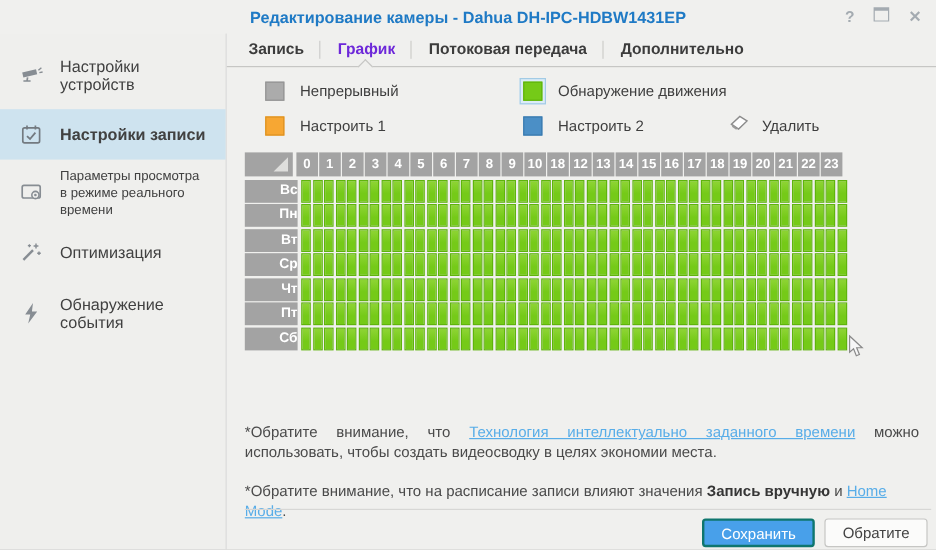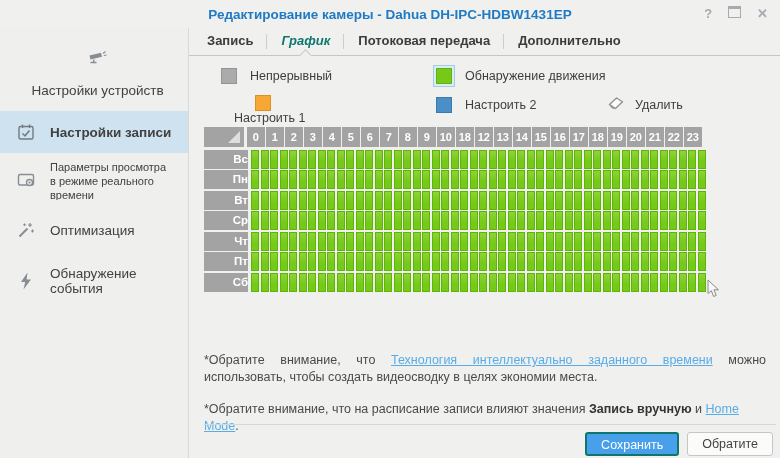--- a/index.html
+++ b/index.html
@@ -9,34 +9,34 @@
   
   .titlebar{position:absolute; top:0; left:0; right:0; height:28px;}
   .title{text-align:center; padding-top:7px; font-size:13.5px; font-weight:bold; color:#1f7ac5;}
   .win-controls{position:absolute; right:12px; top:6px; display:flex; gap:16px; align-items:center;}
   .wc{color:#a4abb1; font-size:13px; font-weight:bold; cursor:default; line-height:14px;}
   .max-rect{display:inline-block; width:11px; height:8px; border:1px solid #a4abb1; border-top:3px solid #a4abb1; box-sizing:content-box;}
 
   
   .sidebar{position:absolute; top:28px; left:0; bottom:0; width:188px; background:#efefed; border-right:1px solid #d9d9d7;}
   .sb-item{display:flex; align-items:center; gap:13px; padding:13px 8px 13px 15px; font-size:13.5px; color:#414141; cursor:pointer;}
-  .sb-item:first-child{padding-top:20px;flex-direction:column;}
+  .sb-item:first-child{padding-top:20px;}
   .sb-item.active{background:#cee3ef; font-weight:bold; padding-top:11px; padding-bottom:11px;}
   .sb-icon{width:22px; flex:0 0 22px; display:flex; justify-content:center;}
   .sb-small{font-size:11px; line-height:14px; padding-top:7px; padding-bottom:7px;}
   .sb-small .sb-label{width:118px; max-height:40px; overflow:hidden;}
 
   
   .main{position:absolute; left:189px; top:28px; right:0; bottom:0; background:#f0f0ee;}
 
   
   .tabbar{display:flex; padding-left:4px; height:27px; border-bottom:1px solid #c6c6c4; position:relative;}
   .tab{position:relative; padding:0 14px; line-height:26px; font-size:13px; font-weight:bold; color:#3c3c3c; cursor:pointer;}
   .tab:not(:last-child)::after{content:""; position:absolute; right:0; top:6px; width:1px; height:15px; background:#cdcdcb;}
-  .tab.active{color:#0f766e;font-style:italic;}
+  .tab.active{color:#6d28d9;}
   .tab.active::before{content:""; position:absolute; left:50%; bottom:-5px; width:8px; height:8px; background:#f0f0ee;
     border-left:1px solid #c6c6c4; border-top:1px solid #c6c6c4; transform:translateX(-5px) rotate(45deg); z-index:2;}
 
   
   .legend-item{position:absolute; display:flex; align-items:center; height:20px; cursor:pointer;margin-left:10px;}
   .sq{display:inline-block; width:14px; height:14px; border:1px solid;}
   .sq-wrap{display:inline-flex; padding:2px; margin:-3px; border:1px solid transparent;}
   .sq-wrap.selected{background:#dcecf7; border-color:#a2cbe5;}
   .legend-label{margin-left:13px; font-size:12.5px; color:#3e3e3e;}
   .erase-label{margin-left:10px; font-size:12.5px; color:#3e3e3e;}
@@ -149,21 +149,21 @@
           <span class="sq" style="background: rgb(171, 171, 171); border-color: rgb(148, 148, 148);"></span>
         </span>
       <span class="legend-label">Непрерывный</span>
     </div>
     <div class="legend-item" style="left:237px; top:38px;">
       <span class="sq-wrap selected">
           <span class="sq" style="background: rgb(117, 202, 24); border-color: rgb(95, 180, 12);"></span>
         </span>
       <span class="legend-label">Обнаружение движения</span>
     </div>
-    <div class="legend-item" style="left:22px; top:67px;flex-direction:column;">
+    <div class="legend-item" style="left:22px; top:67px;">
       <span class="sq-wrap">
           <span class="sq" style="background: rgb(247, 167, 51); border-color: rgb(220, 146, 34);"></span>
         </span>
       <span class="legend-label">Настроить 1</span>
     </div>
     <div class="legend-item" style="left:237px; top:67px;">
       <span class="sq-wrap">
           <span class="sq" style="background: rgb(75, 143, 198); border-color: rgb(58, 122, 174);"></span>
         </span>
       <span class="legend-label">Настроить 2</span>

